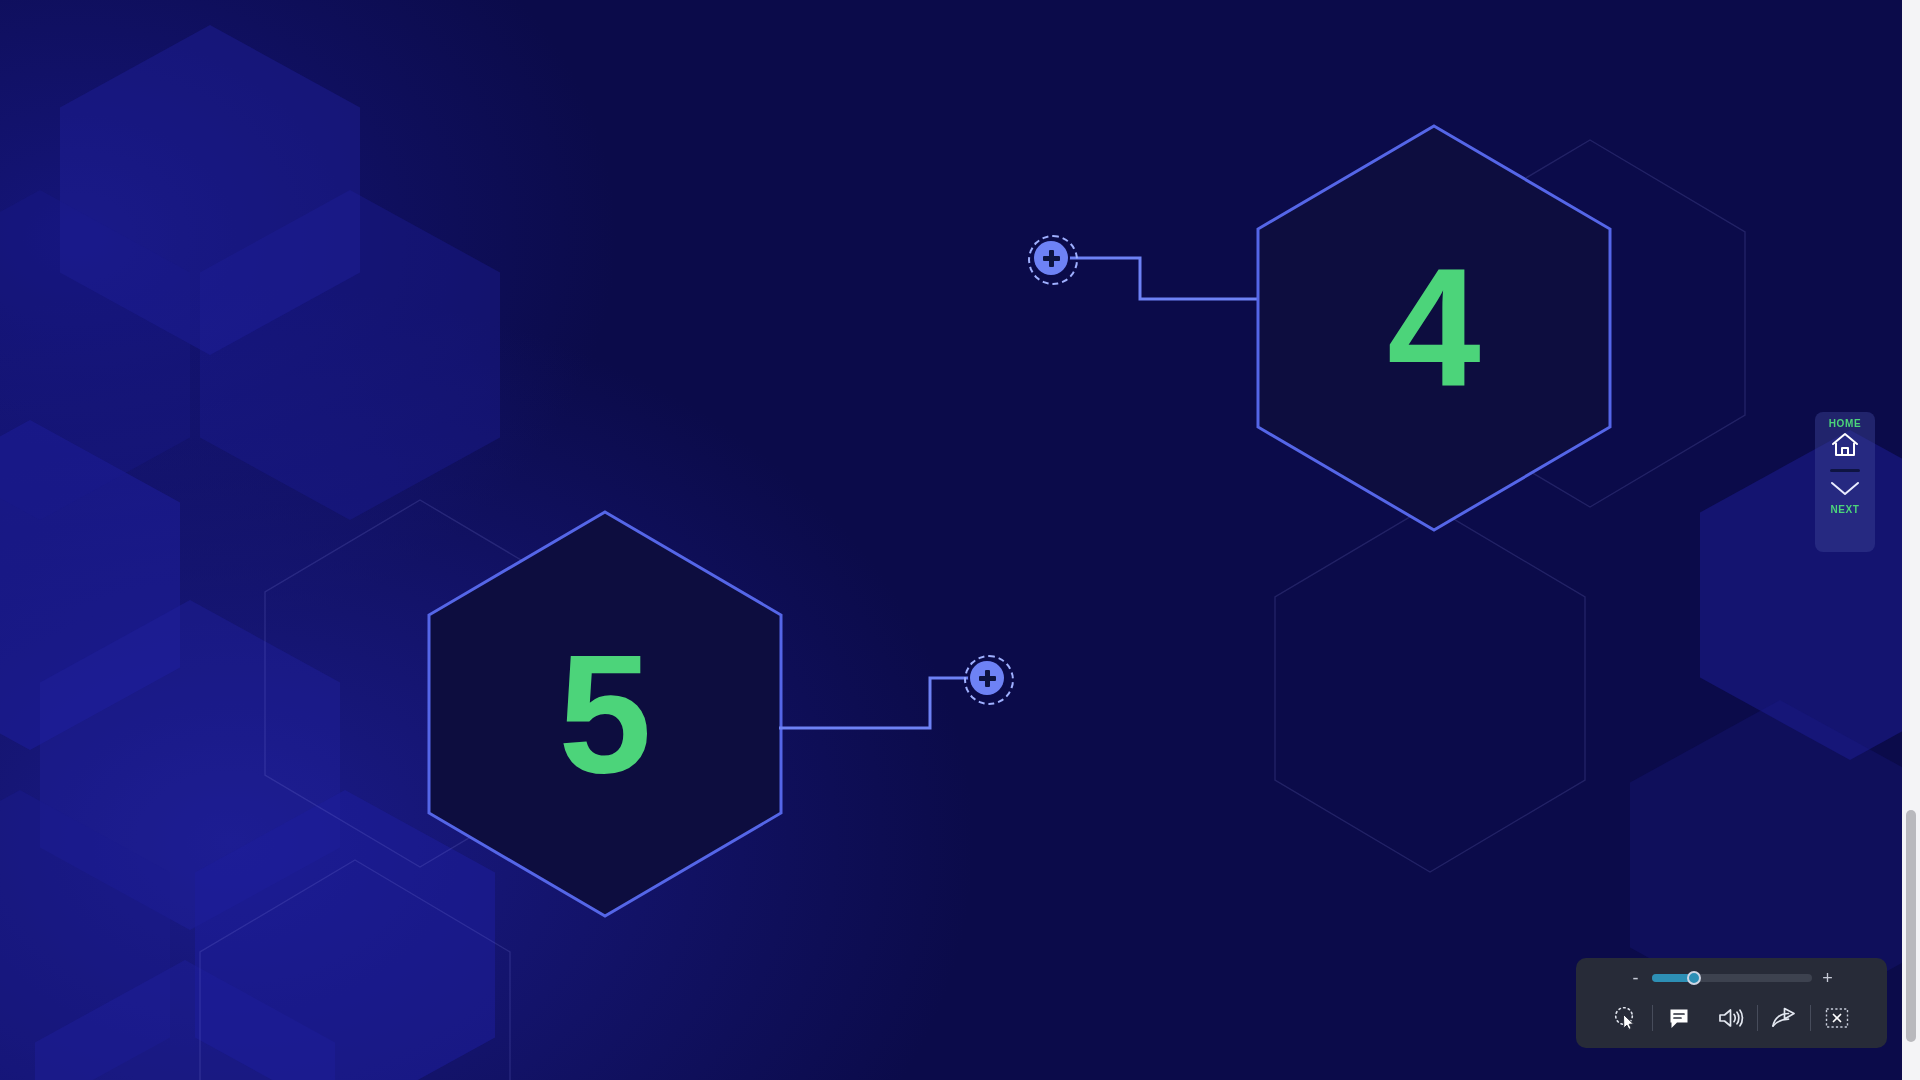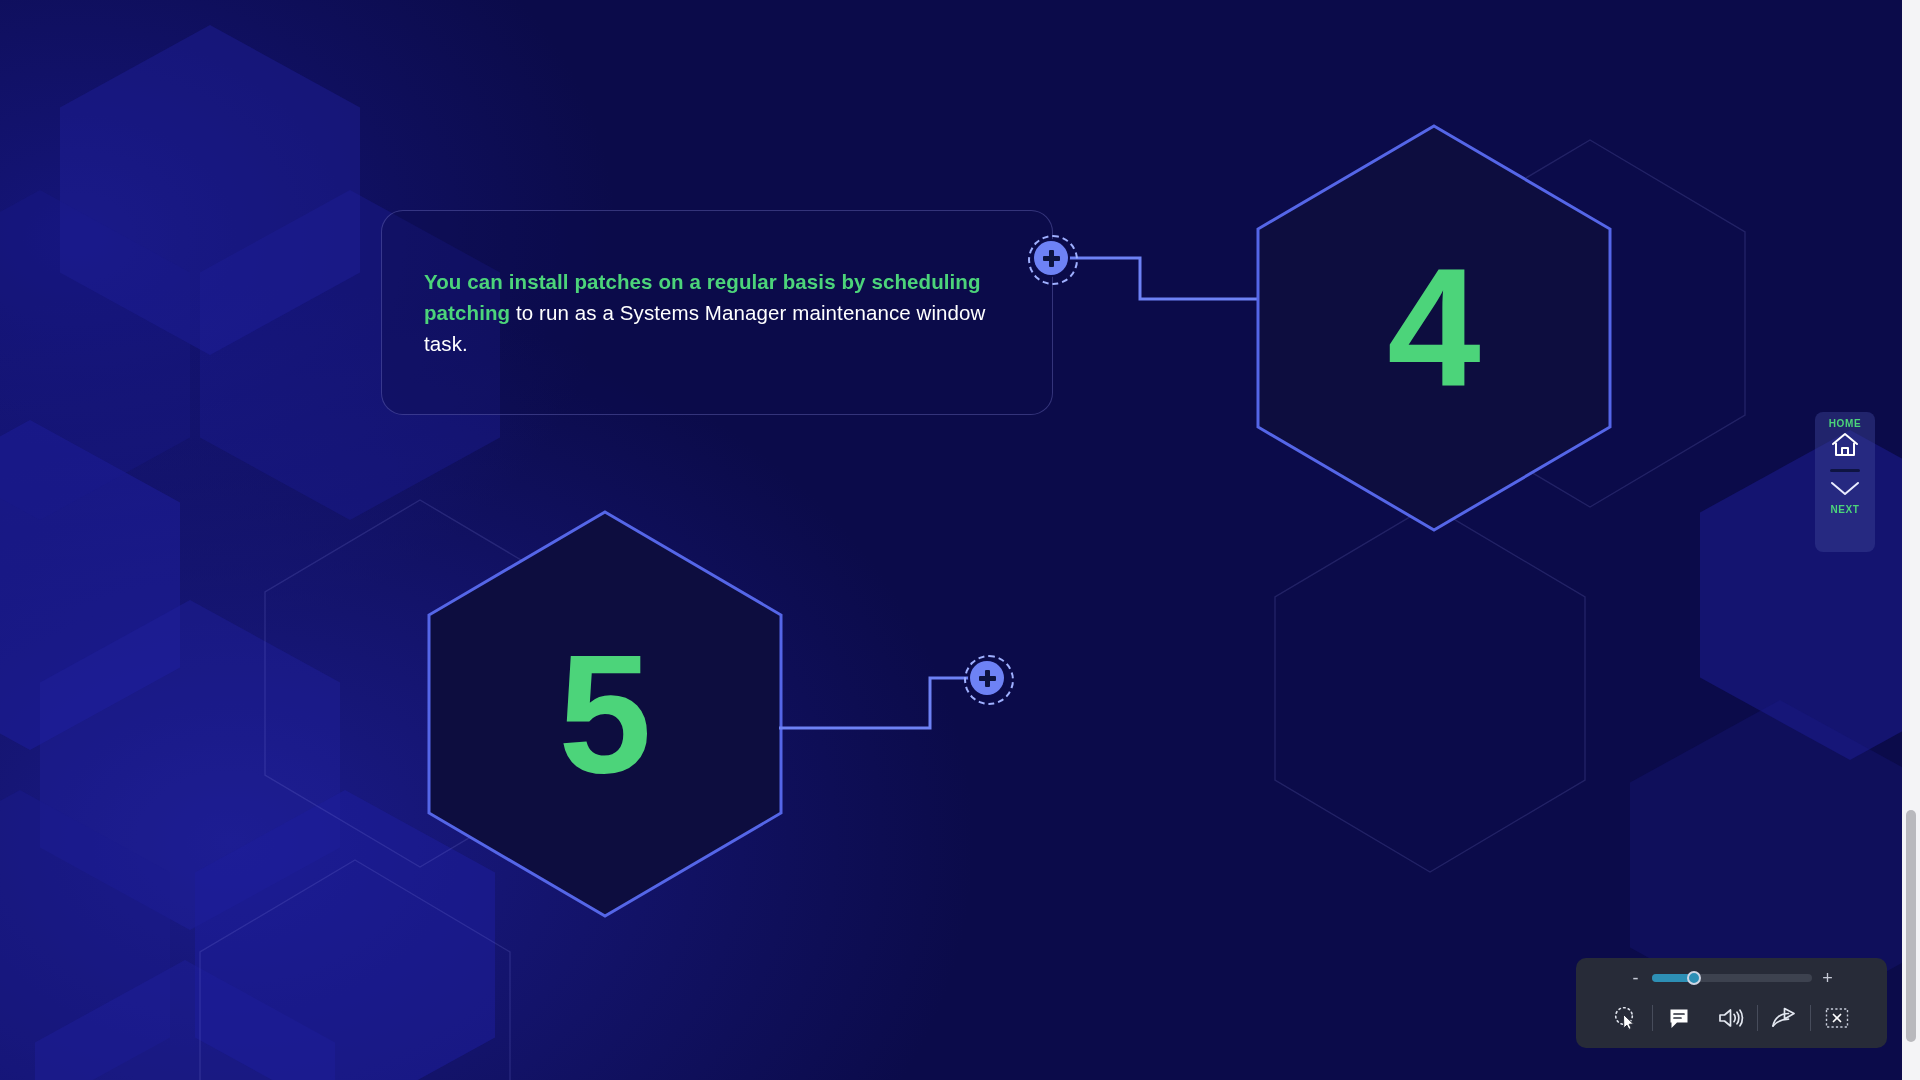--- a/index.html
+++ b/index.html
@@ -170,25 +170,20 @@
     <svg class="hex-outline-svg" style="left:0;top:0;" width="1920" height="1080">
       <g fill="none" stroke="rgba(150,150,235,.17)" stroke-width="1.4">
         <polygon points="1590,140 1745,232 1745,415 1590,507 1435,415 1435,232"></polygon>
         <polygon points="1430,505 1585,597 1585,780 1430,872 1275,780 1275,597"></polygon>
         <polygon points="420,500 575,592 575,775 420,867 265,775 265,592"></polygon>
         <polygon points="355,860 510,952 510,1135 355,1227 200,1135 200,952"></polygon>
       </g>
     </svg>
   </div>
 
-  <div class="card" id="card-4" style="left:381px; top:210px; width:672px; height:205px;">
-    <div class="card-text">
-      <span class="hl">You can install patches on a regular basis by scheduling patching</span><span> to run as a Systems Manager maintenance window task.</span>
-    </div>
-  </div>
 
   <svg class="connector" style="left:1040px; top:230px;" width="270" height="90">
     <path d="M12,28 L100,28 L100,69 L265,69" fill="none" stroke="#6e82f5" stroke-width="3"></path>
   </svg>
 
   <div class="num-hex" style="left:1254px; top:122px; width:360px; height:412px;">
     <svg width="360" height="412" viewBox="0 0 360 412">
       <polygon points="180,4 356,107 356,305 180,408 4,305 4,107" fill="#0d0d3f" stroke="#5566e8" stroke-width="3"></polygon>
     </svg>
     <div class="num" style="font-size:168px;">4</div>

